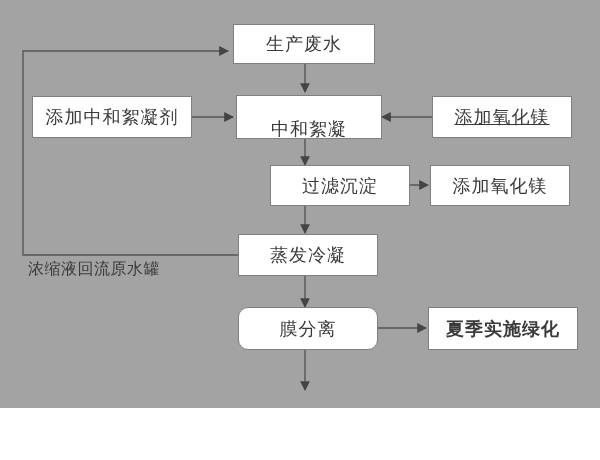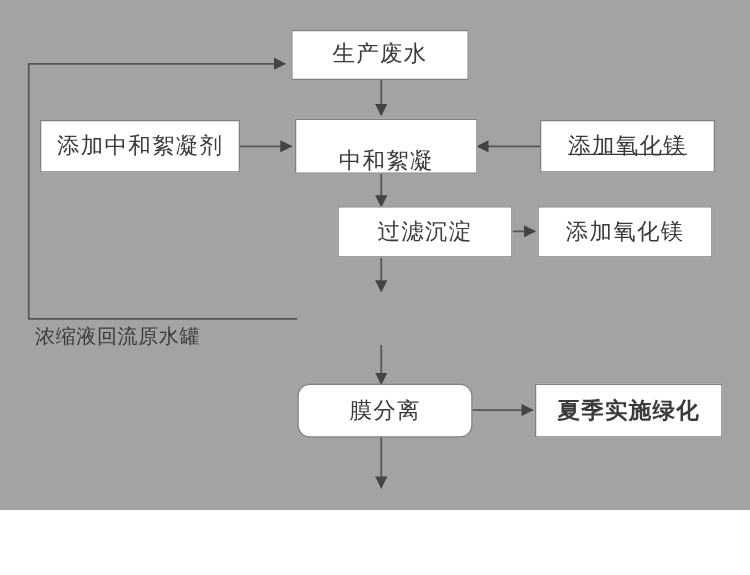--- a/index.html
+++ b/index.html
@@ -98,20 +98,23 @@
   </div>
 
   <div class="node" style="left:238px; top:165px; width:140px; height:41px;margin-left:32px;">
     <span>过滤沉淀</span>
   </div>
 
   <div class="node" style="left:430px; top:165px; width:140px; height:41px;">
     <span>添加氧化镁</span>
   </div>
 
+  <div class="node" style="left:238px; top:234px; width:140px; height:42px;">
+    <span>蒸发冷凝</span>
+  </div>
 
   <span class="loop-label" style="left:28px; top:261px;">浓缩液回流原水罐</span>
 
   <div class="node" style="left:238px; top:307px; width:140px; height:43px;border-radius:10px;">
     <span>膜分离</span>
   </div>
 
   <div class="node" style="left:428px; top:307px; width:150px; height:43px;font-weight:bold;">
     <span>夏季实施绿化</span>
   </div>

